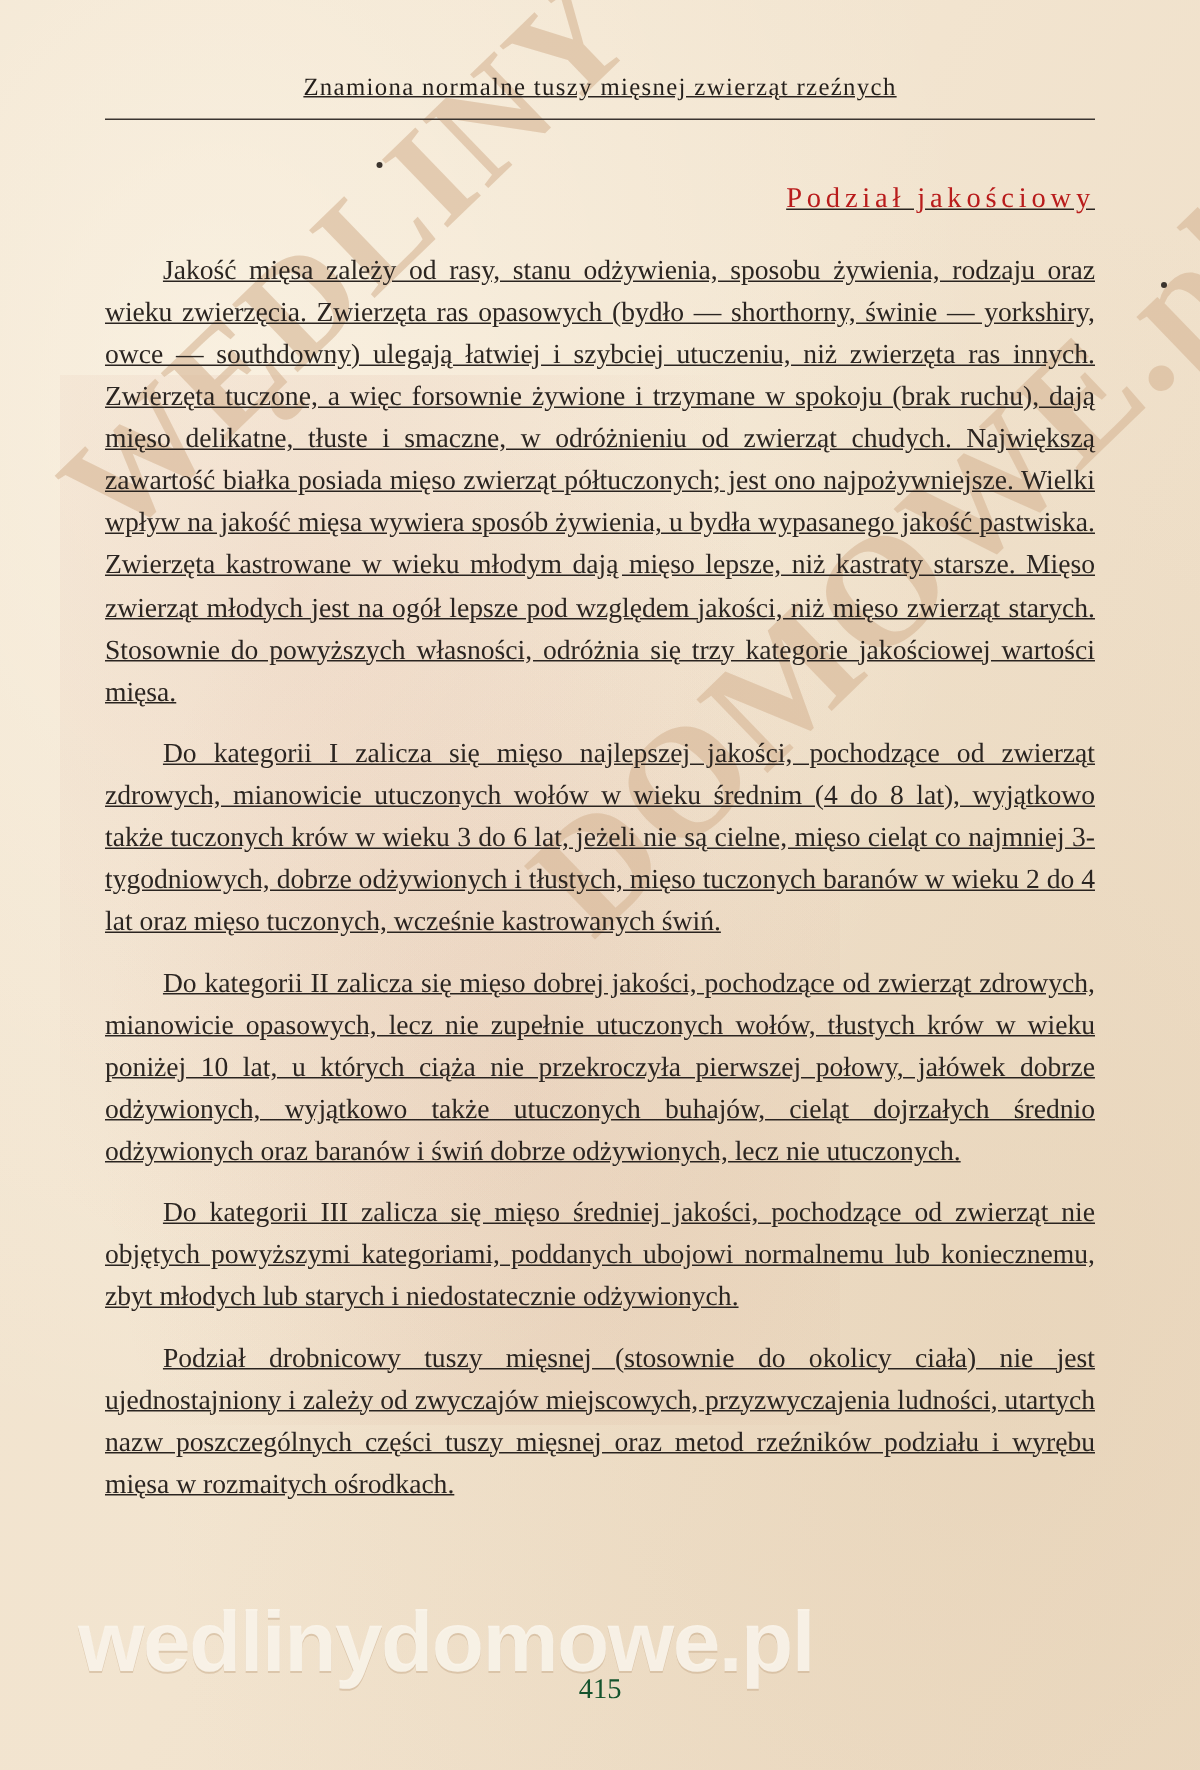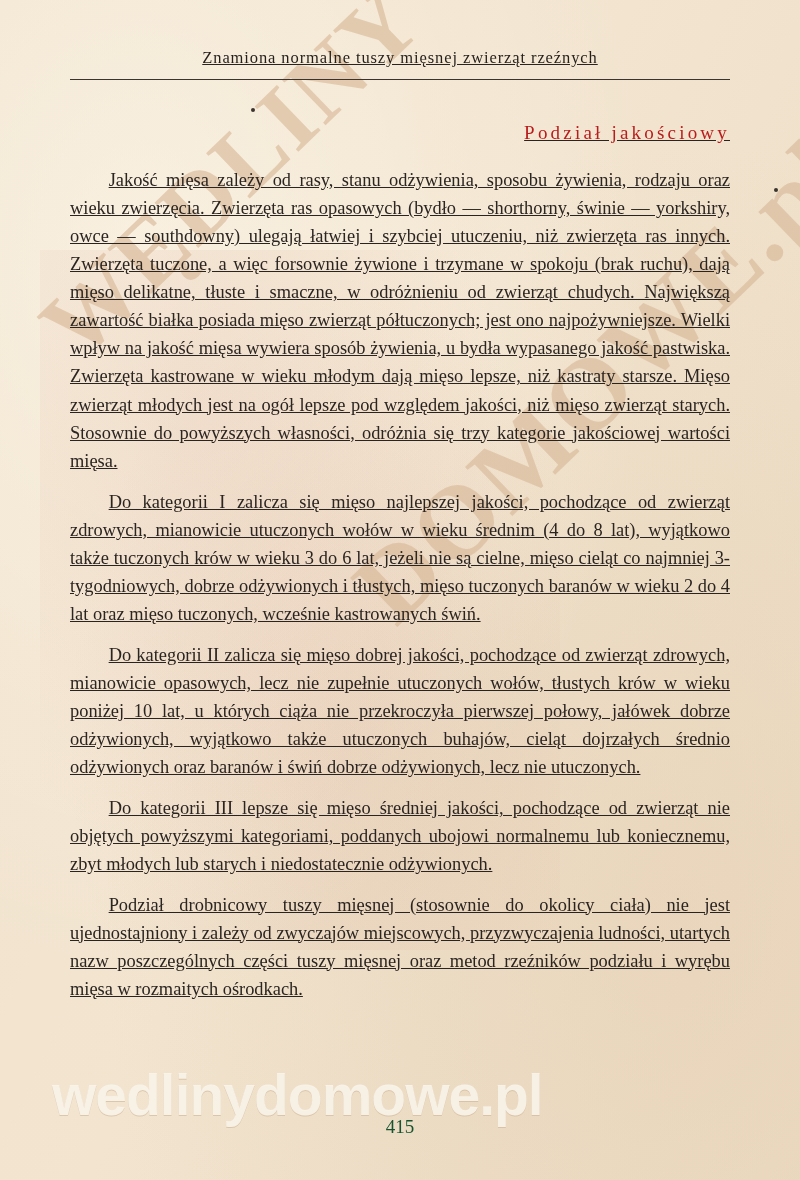--- a/index.html
+++ b/index.html
@@ -173,21 +173,21 @@
 
   <div class="running-head">Znamiona normalne tuszy mięsnej zwierząt rzeźnych</div>
   <hr class="rule">
 
   <div class="section-title">Podział jakościowy</div>
 
   <div class="body-text">
     <p>Jakość mięsa zależy od rasy, stanu odżywienia, sposobu żywienia, rodzaju oraz wieku zwierzęcia. Zwierzęta ras opasowych (bydło — shorthorny, świnie — yorkshiry, owce — southdowny) ulegają łatwiej i szybciej utuczeniu, niż zwierzęta ras innych. Zwierzęta tuczone, a więc forsownie żywione i trzymane w spokoju (brak ruchu), dają mięso delikatne, tłuste i smaczne, w odróżnieniu od zwierząt chudych. Największą zawartość białka posiada mięso zwierząt półtuczonych; jest ono najpożywniejsze. Wielki wpływ na jakość mięsa wywiera sposób żywienia, u bydła wypasanego jakość pastwiska. Zwierzęta kastrowane w wieku młodym dają mięso lepsze, niż kastraty starsze. Mięso zwierząt młodych jest na ogół lepsze pod względem jakości, niż mięso zwierząt starych. Stosownie do powyższych własności, odróżnia się trzy kategorie jakościowej wartości mięsa.</p>
     <p>Do kategorii I zalicza się mięso najlepszej jakości, pochodzące od zwierząt zdrowych, mianowicie utuczonych wołów w wieku średnim (4 do 8 lat), wyjątkowo także tuczonych krów w wieku 3 do 6 lat, jeżeli nie są cielne, mięso cieląt co najmniej 3-tygodniowych, dobrze odżywionych i tłustych, mięso tuczonych baranów w wieku 2 do 4 lat oraz mięso tuczonych, wcześnie kastrowanych świń.</p>
     <p>Do kategorii II zalicza się mięso dobrej jakości, pochodzące od zwierząt zdrowych, mianowicie opasowych, lecz nie zupełnie utuczonych wołów, tłustych krów w wieku poniżej 10 lat, u których ciąża nie przekroczyła pierwszej połowy, jałówek dobrze odżywionych, wyjątkowo także utuczonych buhajów, cieląt dojrzałych średnio odżywionych oraz baranów i świń dobrze odżywionych, lecz nie utuczonych.</p>
-    <p>Do kategorii III lepsze się mięso średniej jakości, pochodzące od zwierząt nie objętych powyższymi kategoriami, poddanych ubojowi normalnemu lub koniecznemu, zbyt młodych lub starych i niedostatecznie odżywionych.</p>
+    <p>Do kategorii III zalicza się mięso średniej jakości, pochodzące od zwierząt nie objętych powyższymi kategoriami, poddanych ubojowi normalnemu lub koniecznemu, zbyt młodych lub starych i niedostatecznie odżywionych.</p>
   </div>
 
 
   <div class="body-text">
     <p>Podział drobnicowy tuszy mięsnej (stosownie do okolicy ciała) nie jest ujednostajniony i zależy od zwyczajów miejscowych, przyzwyczajenia ludności, utartych nazw poszczególnych części tuszy mięsnej oraz metod rzeźników podziału i wyrębu mięsa w rozmaitych ośrodkach.</p>
   </div>
 
 </div>
 
 <div class="dot-mark dot-a"></div>

